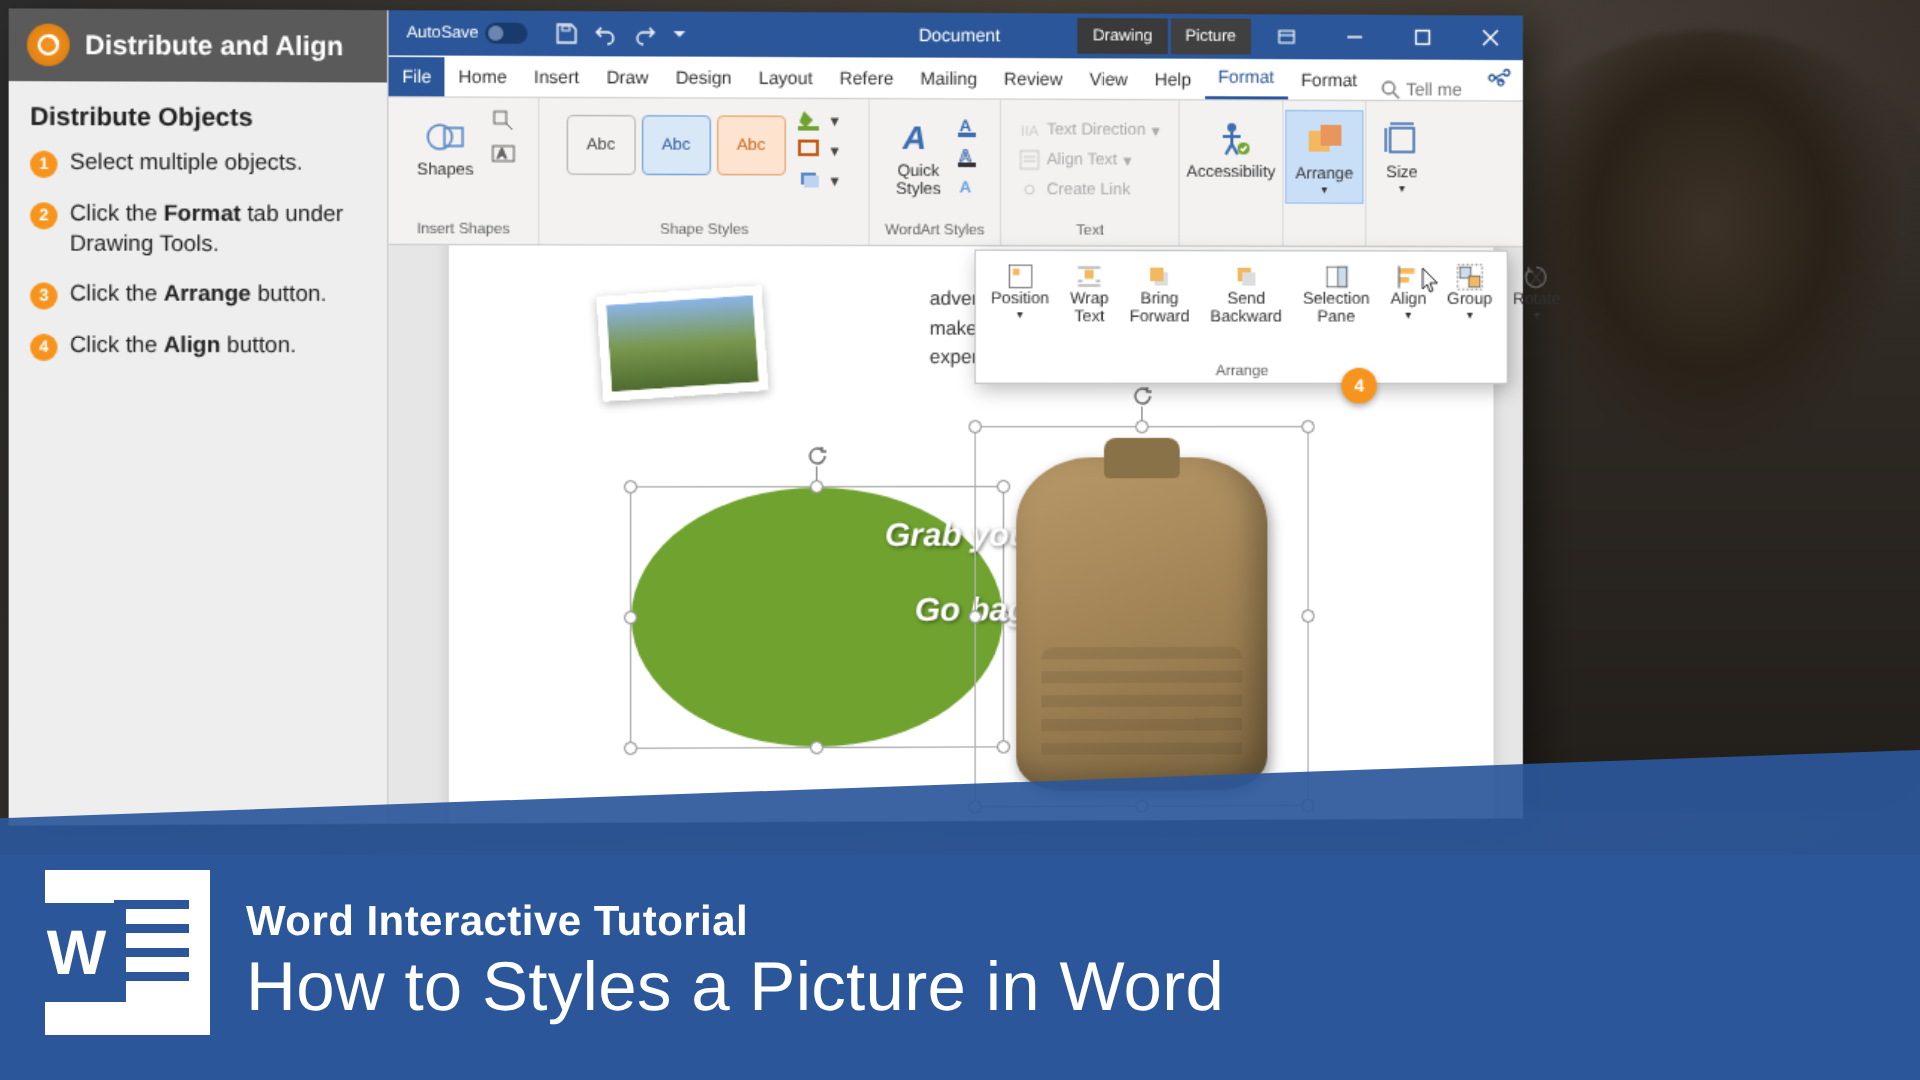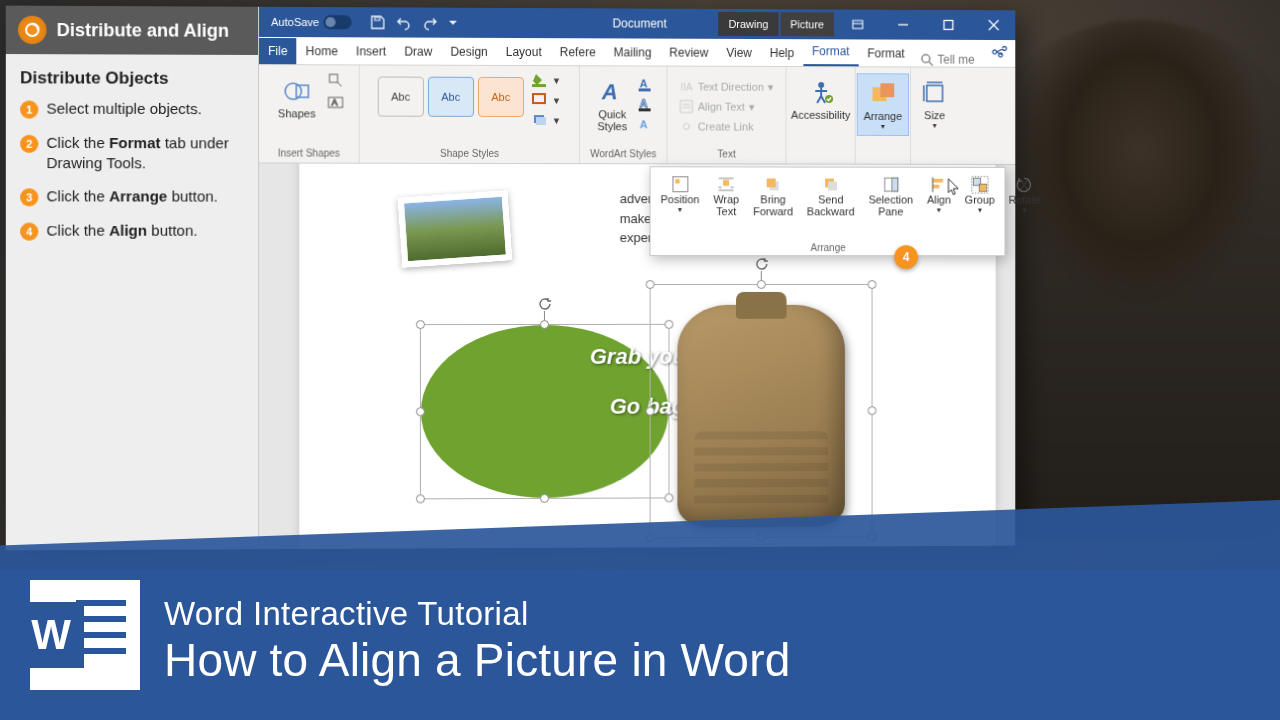--- a/index.html
+++ b/index.html
@@ -454,22 +454,22 @@
   position: absolute;
   right: 14px; top: 20px;
   width: 50px;
 }
 .word-logo .doc-lines div {
   height: 6px;
   background: #2b579a;
   margin-bottom: 10px;
 }
 .banner-text h2 {
-  font-size: 33px;
-  font-weight: 400;
+  font-size: 28px;
+  font-weight: 700;
   margin-bottom: 0;
   letter-spacing: 0.3px;
 }
 .banner-text h1 {
   font-size: 46px;
   font-weight: 300;
   letter-spacing: 0.2px;
 }
 
 svg.icon { display: block; }
@@ -902,16 +902,16 @@
       <div class="doc-lines">
           <div></div>
           <div></div>
           <div></div>
           <div></div>
         </div>
       <div class="w-badge">W</div>
     </div>
     <div class="banner-text">
       <h2>Word Interactive Tutorial</h2>
-      <h1>How to Align a Picture in Word</h1>
+      <h1>How to Styles a Picture in Word</h1>
     </div>
   </div>
 </div>
 
 </body></html>

